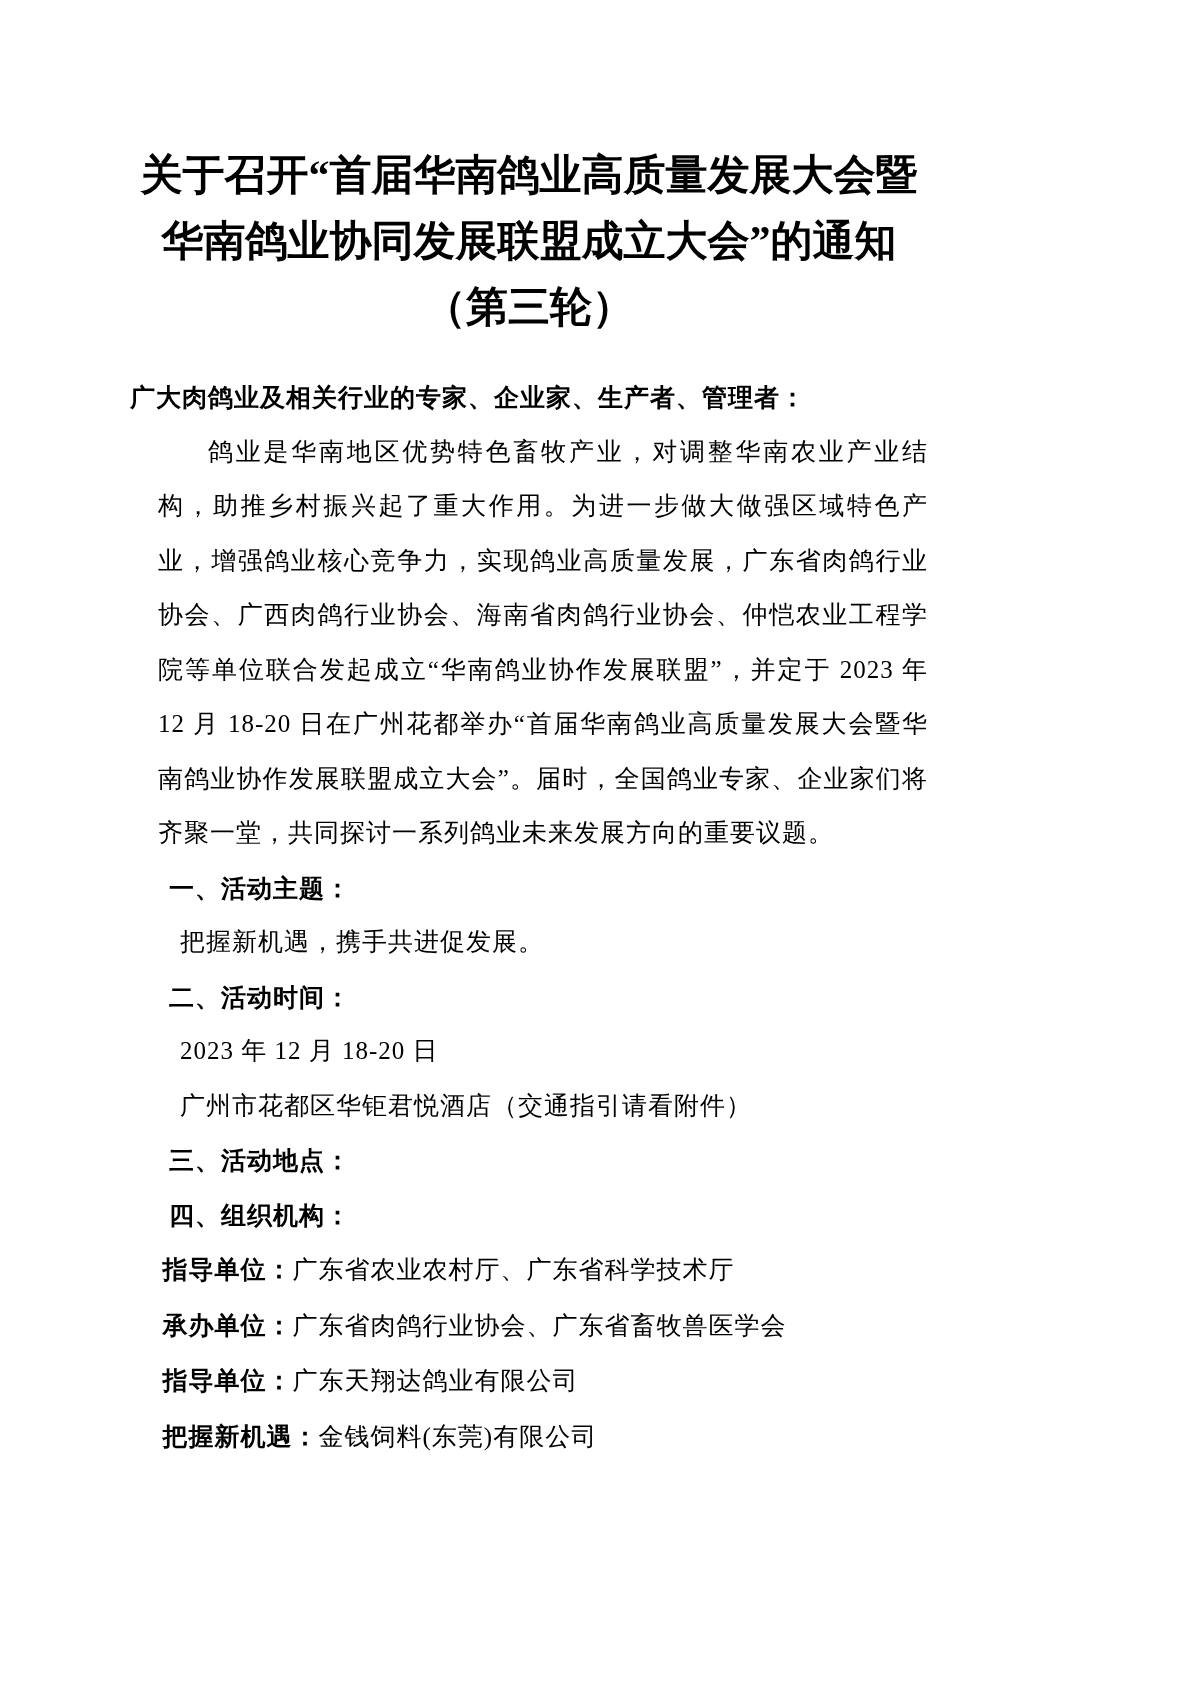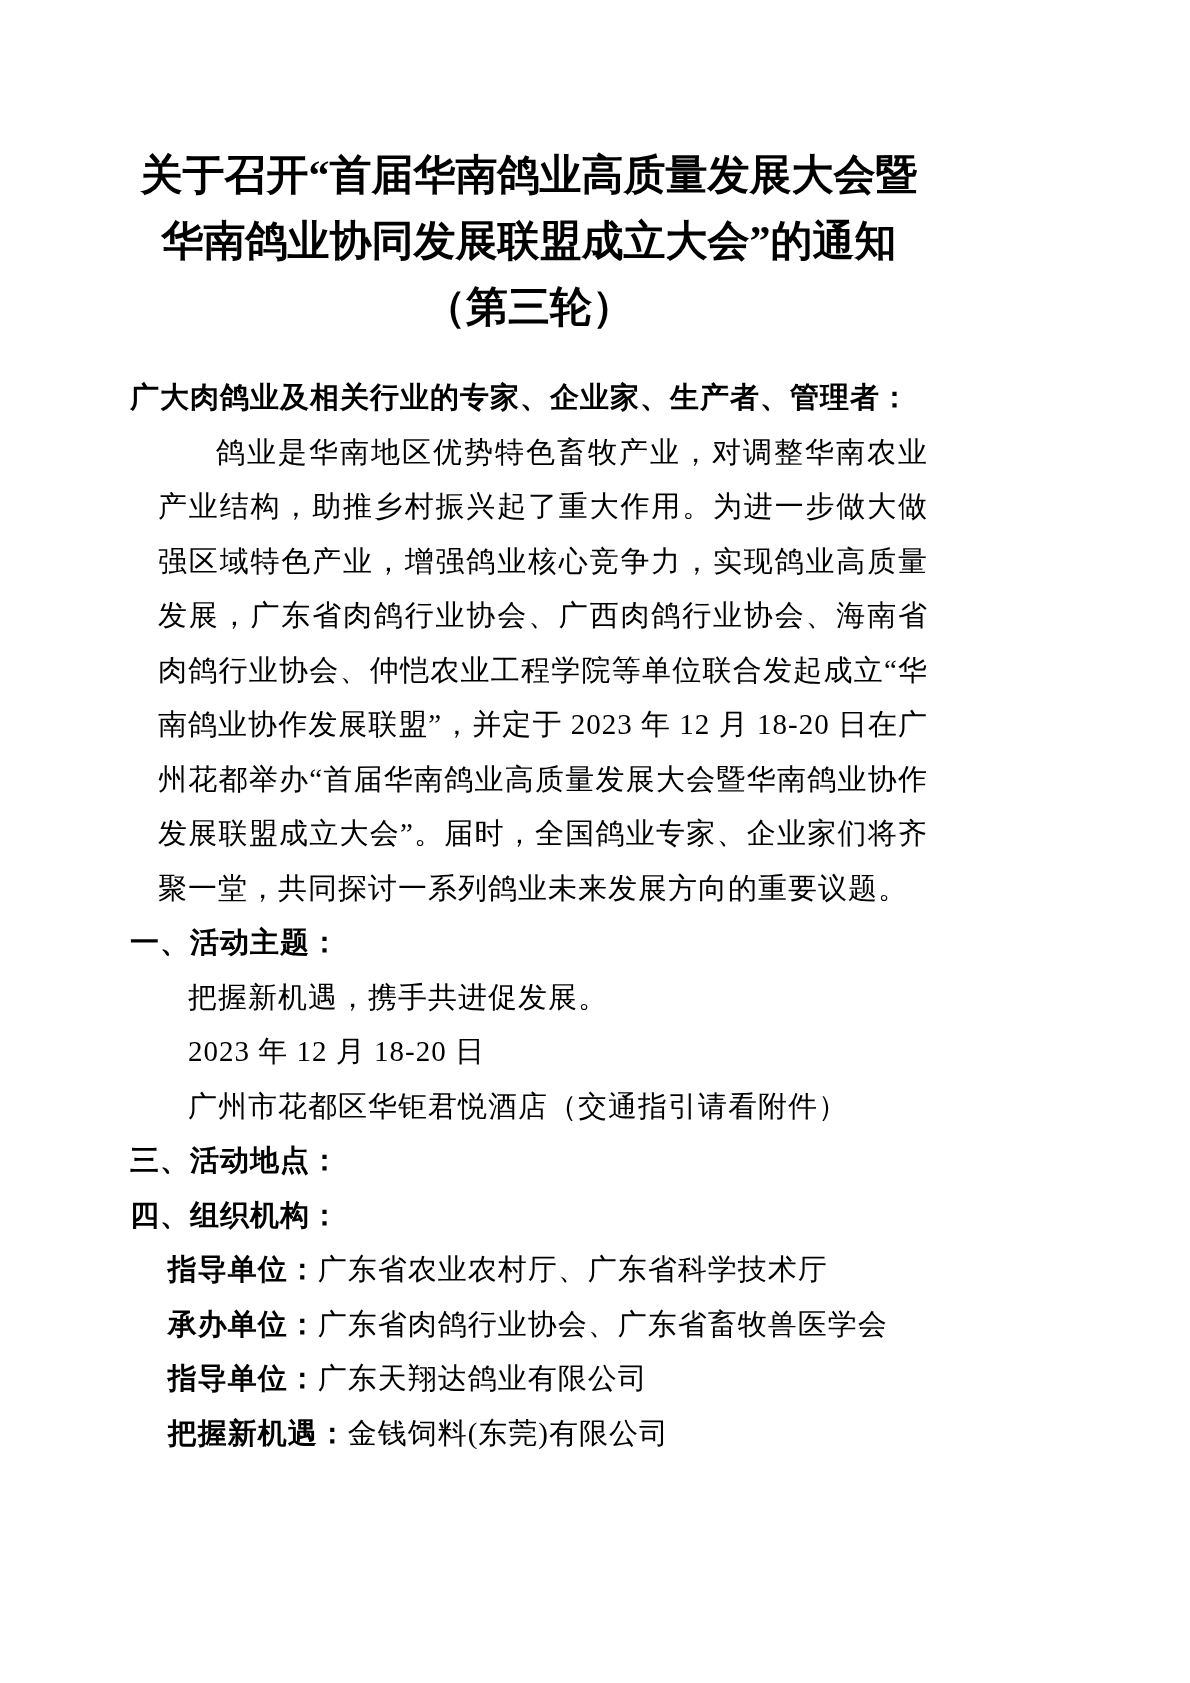--- a/index.html
+++ b/index.html
@@ -21,39 +21,40 @@
     font-family: "Liberation Serif", serif;
     font-weight: bold;
     font-size: 42px;
     line-height: 66px;
     text-align: center;
     margin-bottom: 30px;
   }
   .doc-title .title-line { display: block; }
 
   .line {
-    font-size: 29px;
+    font-size: 25px;
     line-height: 54.5px;
     text-align: justify;
     letter-spacing: 1px;
   }
 
   .salutation {
     font-family: "Liberation Sans", sans-serif;
     font-weight: bold;
   }
 
   .para {
     text-indent: 2em;
     margin-left: 28px;
   }
 
   .sec-heading {
     font-family: "Liberation Sans", sans-serif;
     font-weight: bold;
+    margin-left: 39px;
   }
 
   .sec-content {
     text-indent: 2em;
   }
 
   .org-line {
     text-indent: 1.3em;
   }
   .org-label {
@@ -72,20 +73,21 @@
     <span class="title-line">（第三轮）</span>
   </h1>
 
   <p class="line salutation">广大肉鸽业及相关行业的专家、企业家、生产者、管理者：</p>
 
   <p class="line para">鸽业是华南地区优势特色畜牧产业，对调整华南农业产业结构，助推乡村振兴起了重大作用。为进一步做大做强区域特色产业，增强鸽业核心竞争力，实现鸽业高质量发展，广东省肉鸽行业协会、广西肉鸽行业协会、海南省肉鸽行业协会、仲恺农业工程学院等单位联合发起成立“华南鸽业协作发展联盟”，并定于 2023 年 12 月 18-20 日在广州花都举办“首届华南鸽业高质量发展大会暨华南鸽业协作发展联盟成立大会”。届时，全国鸽业专家、企业家们将齐聚一堂，共同探讨一系列鸽业未来发展方向的重要议题。</p>
 
   <p class="line sec-heading">一、活动主题：</p>
   <p class="line sec-content">把握新机遇，携手共进促发展。</p>
 
+  <p class="line sec-heading">二、活动时间：</p>
   <p class="line sec-content">2023 年 12 月 18-20 日</p>
 
   <p class="line sec-content">广州市花都区华钜君悦酒店（交通指引请看附件）</p>
   <p class="line sec-heading">三、活动地点：</p>
 
   <p class="line sec-heading">四、组织机构：</p>
 
   <p class="line org-line"><span class="org-label">指导单位：</span><span>广东省农业农村厅、广东省科学技术厅</span></p>
 
 

